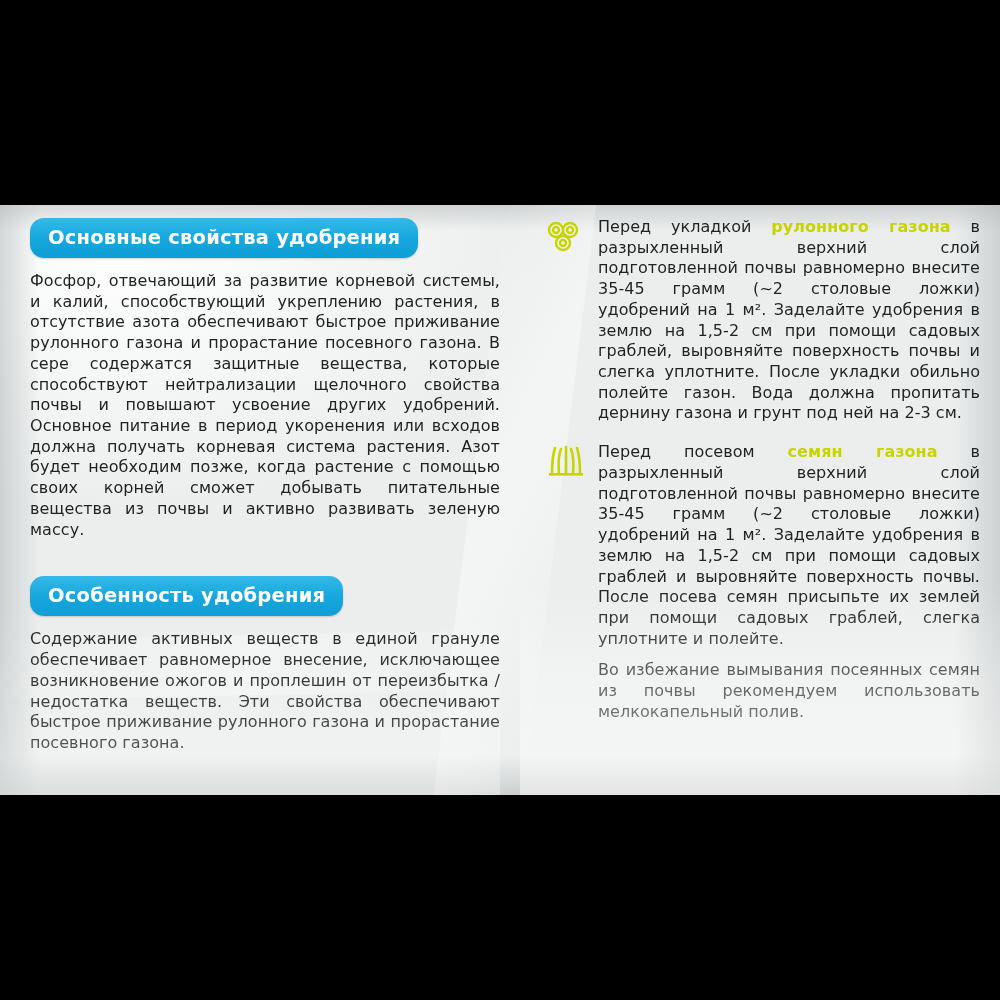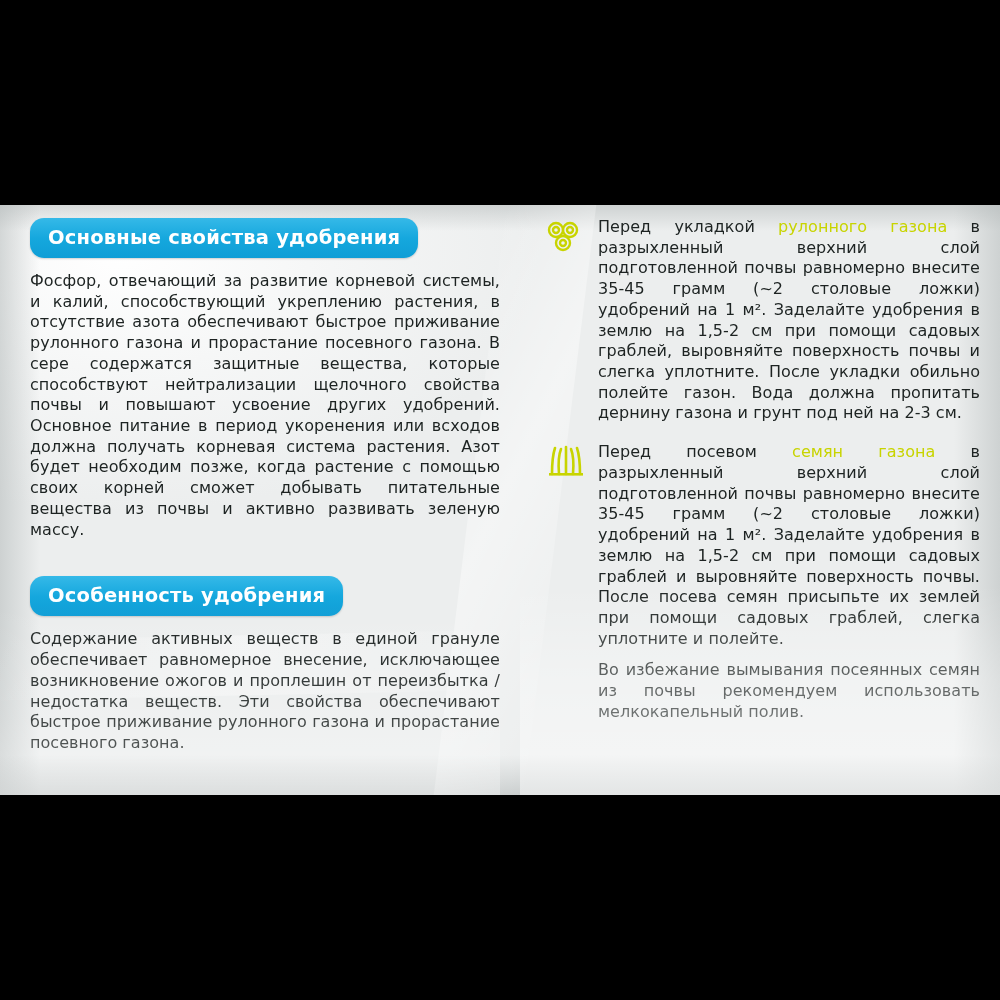--- a/index.html
+++ b/index.html
@@ -98,21 +98,21 @@
   }
   .icon-slot {
     position: absolute;
     left: 4px;
     top: 2px;
     width: 46px;
     height: 34px;
   }
   .hl {
     color: #c8d400;
-    font-weight: normal;
+    font-weight: bold;
     margin-top: 13px;
   }
   .fade {
     color: #6d7876;
   }
   
   .glare-overlay {
     position: absolute;
     left: 520px;
     top: 380px;

